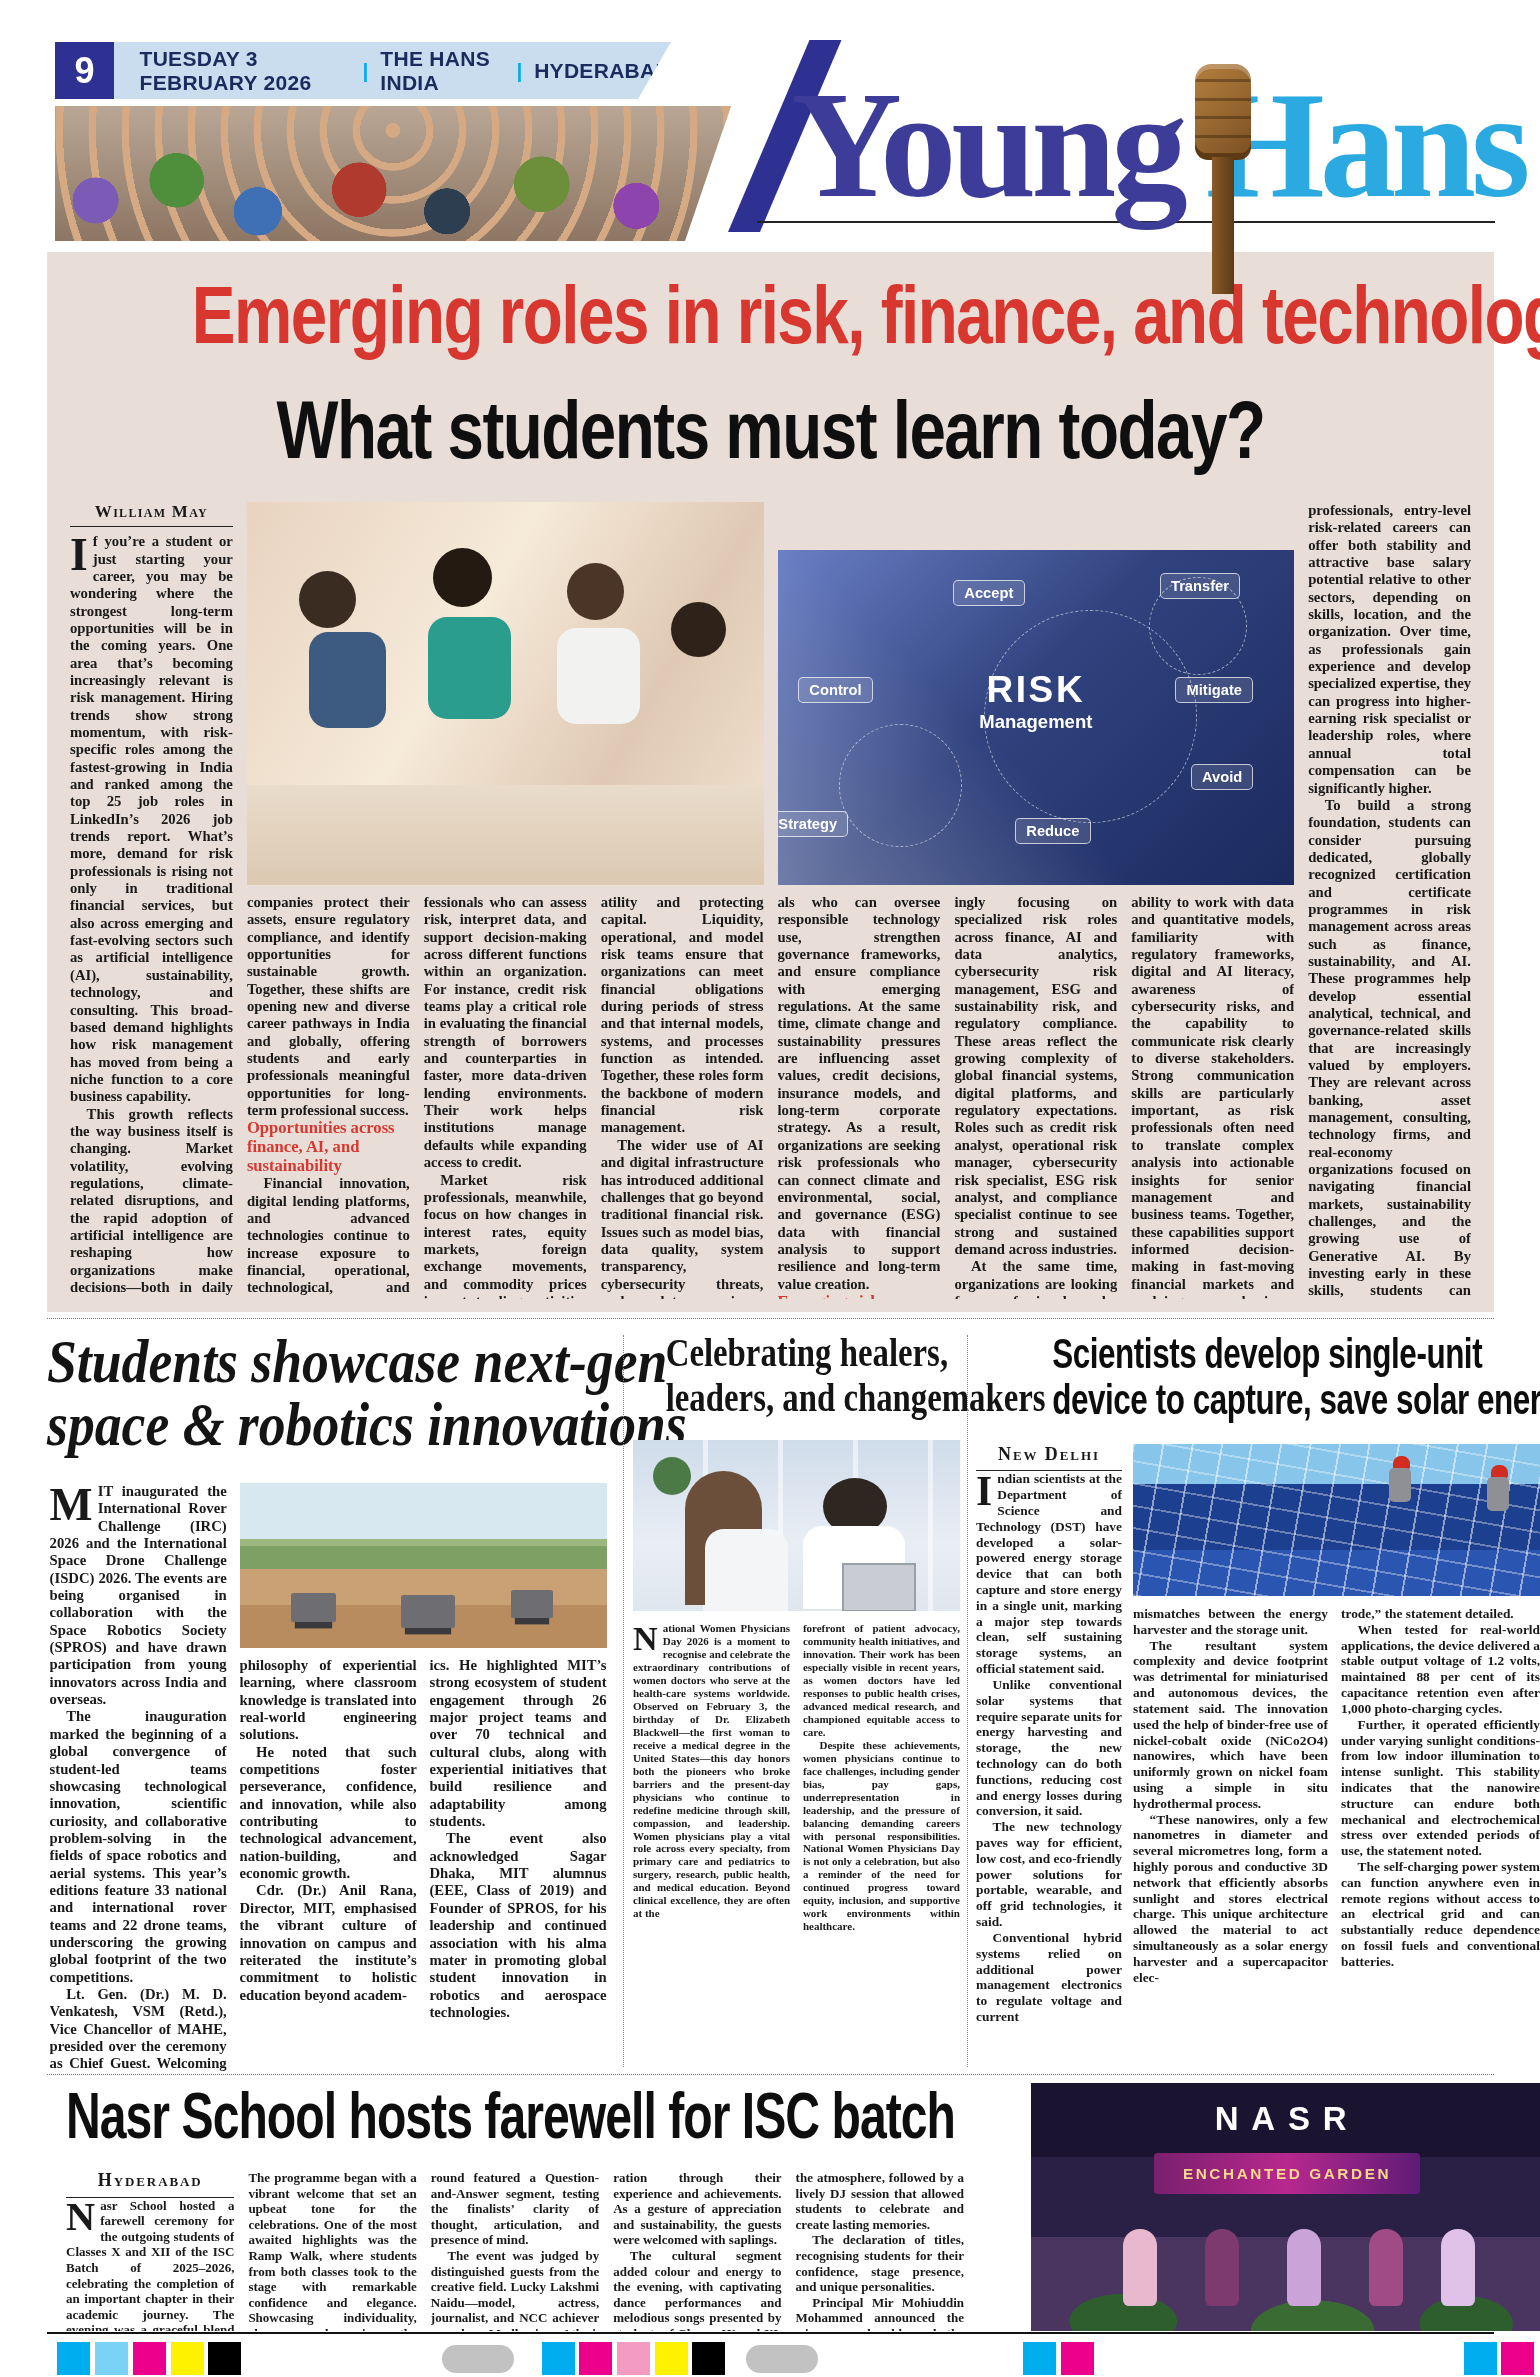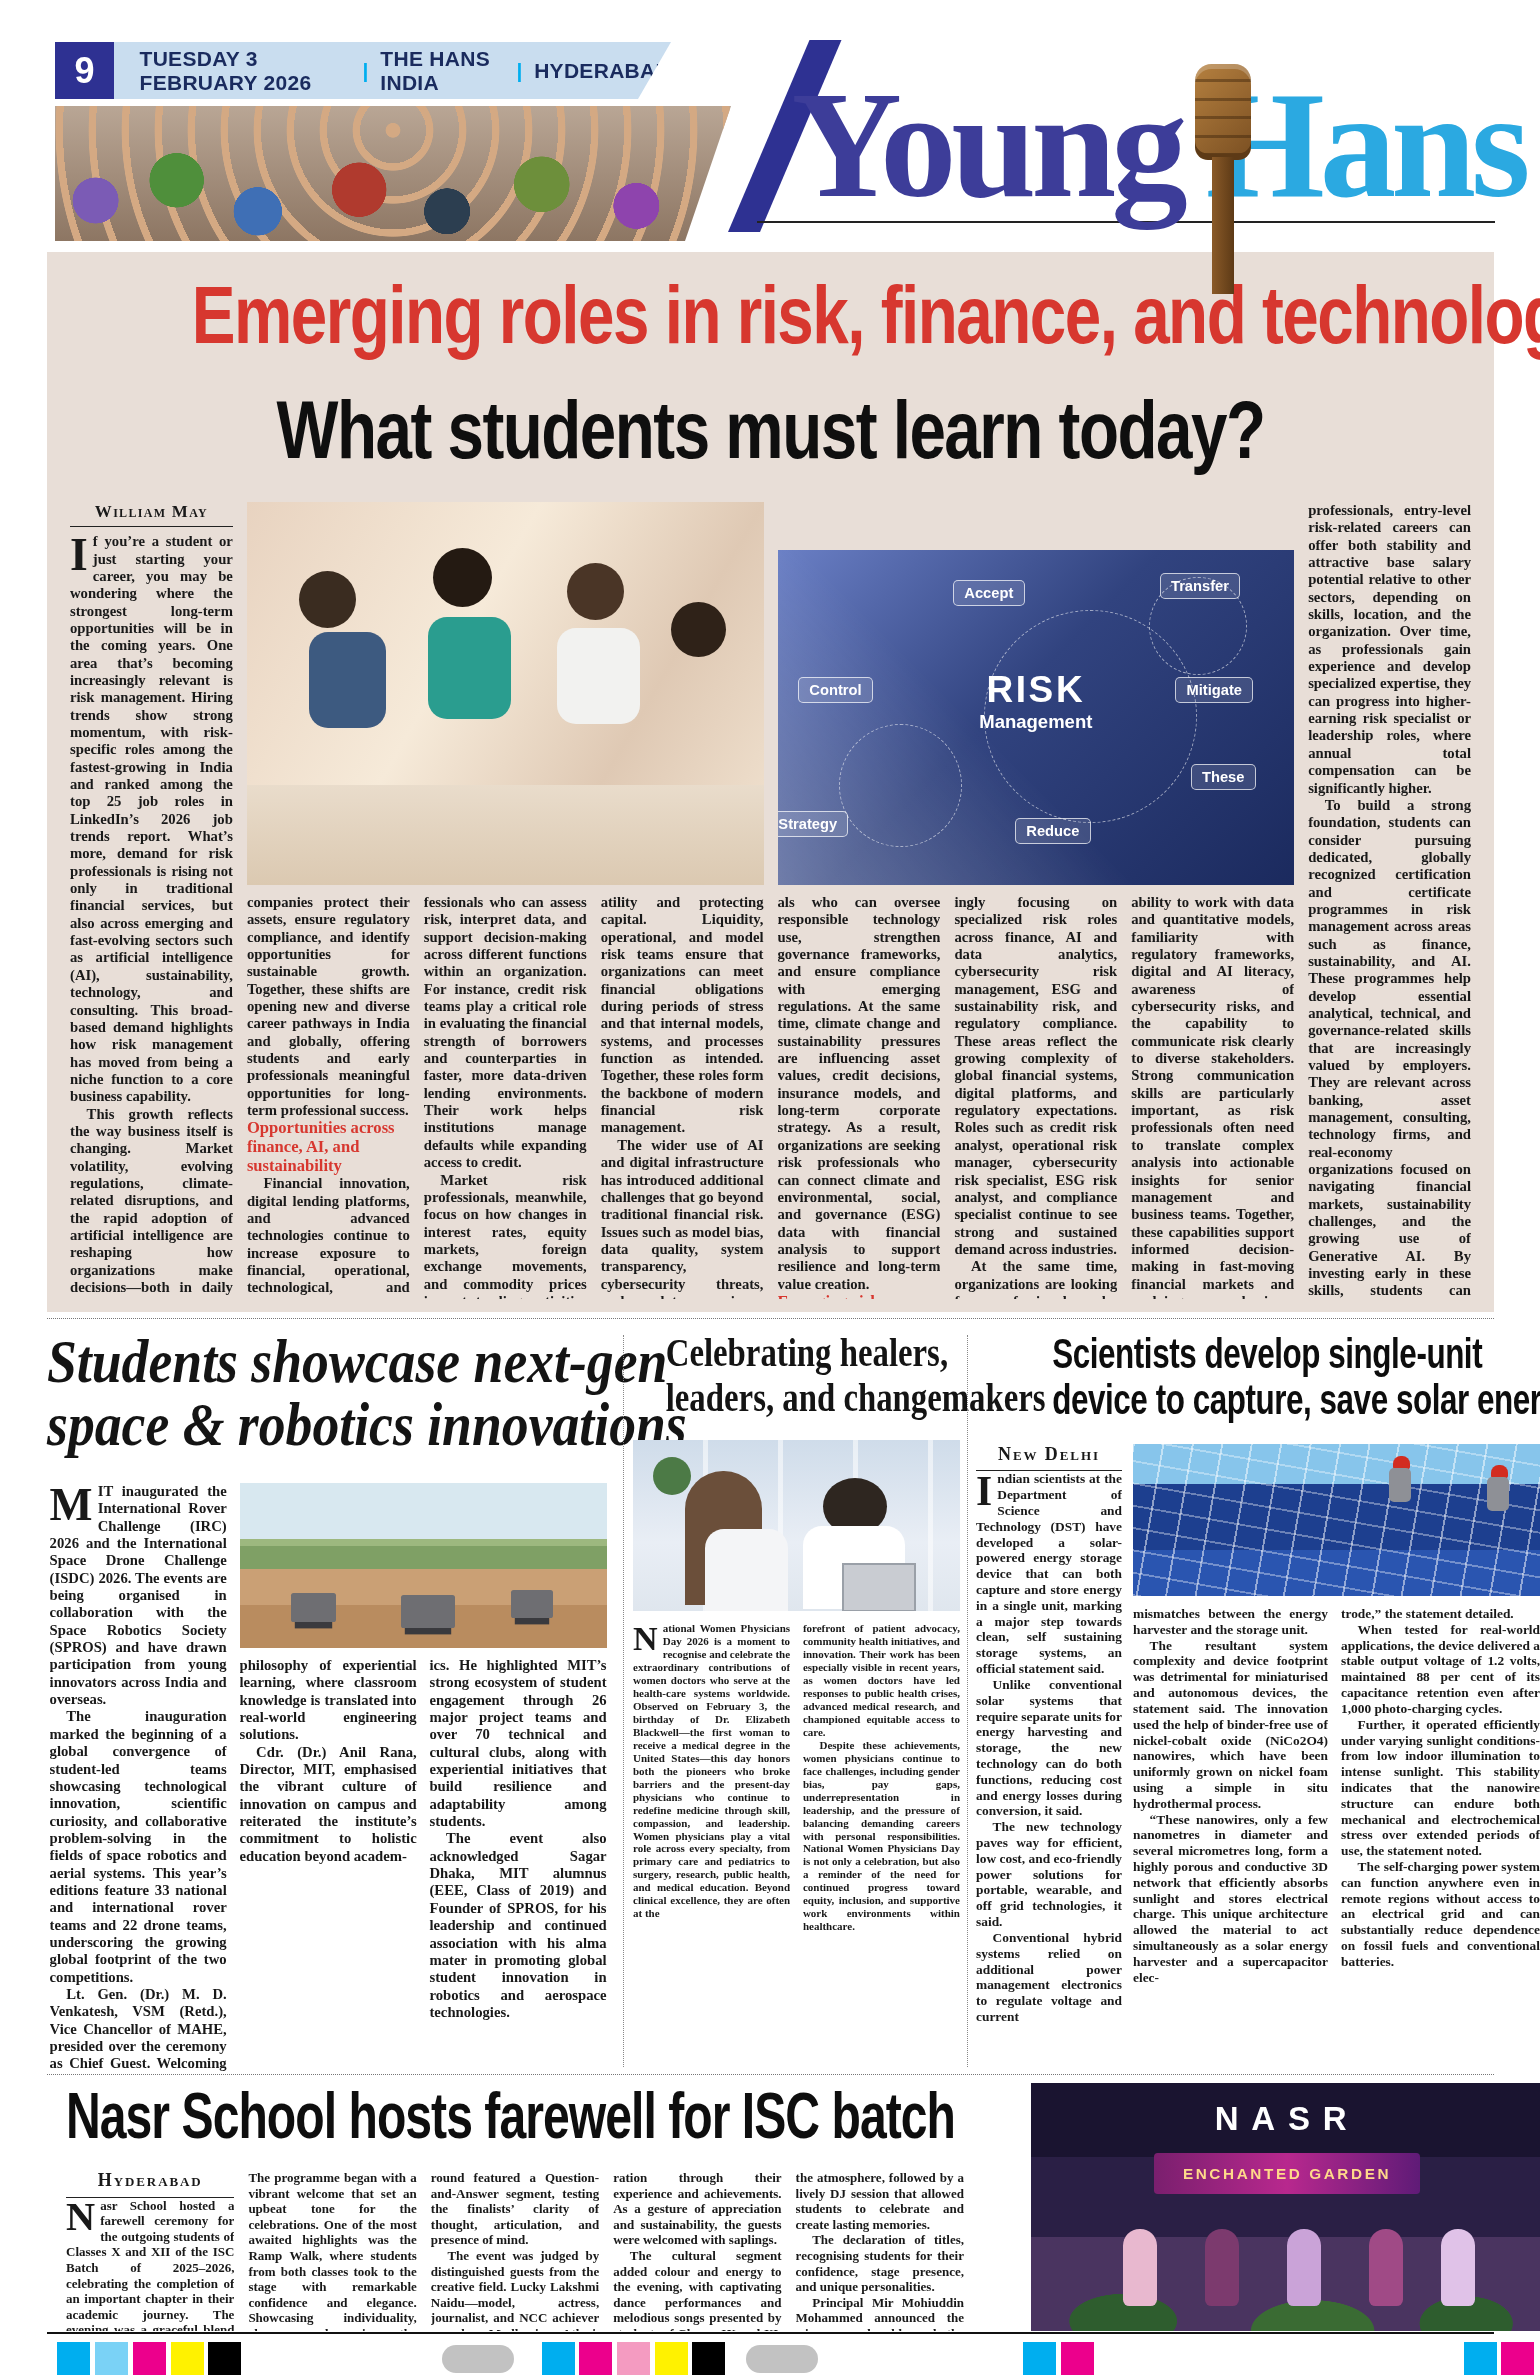--- a/index.html
+++ b/index.html
@@ -182,21 +182,21 @@
       </div>
 
       <div class="imgB">
         <span class="ring" style="left:40%;top:18%;width:211px;height:211px"></span>
         <span class="ring" style="left:12%;top:52%;width:121px;height:121px"></span>
         <span class="ring" style="left:72%;top:8%;width:96px;height:96px"></span>
         <span class="chip" style="left:34%;top:9%">Accept</span>
         <span class="chip" style="left:74%;top:7%">Transfer</span>
         <span class="chip" style="left:4%;top:38%">Control</span>
         <span class="chip" style="left:77%;top:38%">Mitigate</span>
-        <span class="chip" style="left:80%;top:64%">These</span>
+        <span class="chip" style="left:80%;top:64%">Avoid</span>
         <span class="chip" style="left:46%;top:80%">Reduce</span>
         <span class="chip" style="left:-2%;top:78%">Strategy</span>
         <span class="risk-title">
           <span class="t1" style="display:block">RISK</span>
           <span class="t2" style="display:block">Management</span>
         </span>
       </div>
 
       <div class="leadcol" style="grid-column:2;grid-row:2">
         <p>companies protect their assets, ensure regulatory compliance, and identify opportunities for sustainable growth. Together, these shifts are opening new and diverse career pathways in India and globally, offering students and early professionals meaningful opportunities for long-term professional success.</p>
@@ -244,20 +244,21 @@
         <p class="ind">The inauguration marked the beginning of a global convergence of student-led teams showcasing technological innovation, scientific curiosity, and collaborative problem-solving in the fields of space robotics and aerial systems. This year’s editions feature 33 national and international rover teams and 22 drone teams, underscoring the growing global footprint of the two competitions.</p>
         <p class="ind">Lt. Gen. (Dr.) M. D. Venkatesh, VSM (Retd.), Vice Chancellor of MAHE, presided over the ceremony as Chief Guest. Welcoming participants, he highlighted that platforms such as IRC and ISDC reflect MAHE’s</p>
       </div>
       <div class="robo-photo">
         <span class="rover" style="left:14%;bottom:16%;width:45px;height:29px"></span>
         <span class="rover" style="left:44%;bottom:12%;width:54px;height:33px"></span>
         <span class="rover" style="left:74%;bottom:18%;width:42px;height:28px"></span>
       </div>
       <div class="leadcol" style="grid-column:2;grid-row:2">
         <p>philosophy of experiential learning, where classroom knowledge is translated into real-world engineering solutions.</p>
+        <p class="ind">He noted that such competitions foster perseverance, confidence, and innovation, while also contributing to technological advancement, nation-building, and economic growth.</p>
         <p class="ind">Cdr. (Dr.) Anil Rana, Director, MIT, emphasised the vibrant culture of innovation on campus and reiterated the institute’s commitment to holistic education beyond academ-</p>
       </div>
       <div class="leadcol" style="grid-column:3;grid-row:2">
         <p>ics. He highlighted MIT’s strong ecosystem of student engagement through 26 major project teams and over 70 technical and cultural clubs, along with experiential initiatives that build resilience and adaptability among students.</p>
         <p class="ind">The event also acknowledged Sagar Dhaka, MIT alumnus (EEE, Class of 2019) and Founder of SPROS, for his leadership and continued association with his alma mater in promoting global student innovation in robotics and aerospace technologies.</p>
       </div>
     </div>
   </div>
 
   <div class="vdot" style="left:623px;top:1335px;height:732px"></div>

